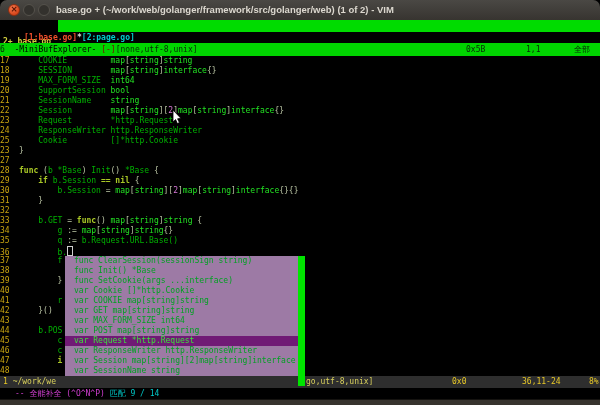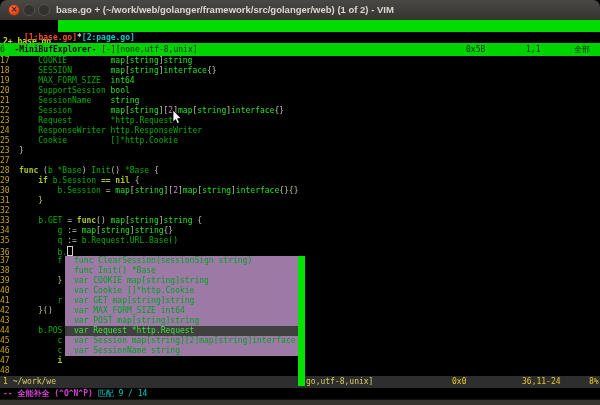--- a/index.html
+++ b/index.html
@@ -22,46 +22,46 @@
   .tab-fill{position:absolute;left:58px;top:0;right:0;height:12px;background:#00dc00;}
   .tab-label{position:absolute;left:0;top:16px;height:12px;line-height:12px;padding:0 3px;
              color:#d2cf3e;font-weight:bold;white-space:pre;}
   
   .bufline{position:absolute;top:32px;left:0;right:0;height:11px;line-height:11px;
            font-weight:bold;white-space:pre;}
   .buf1{color:#f2502c;padding-left:24px;} .bufstar{color:#d8d8d8;} .buf2{color:#00cdcd;}
   
   .mbe{position:absolute;top:43px;left:0;right:0;height:13px;line-height:13px;
        background:#00d400;color:#062a06;white-space:pre;}
-  .mbe .name{font-weight:bold;color:#000;}
+  .mbe .name{font-weight:normal;color:#000;}
   .mbe .flag{color:#7c0900;}
   .mbe .right{position:absolute;top:0;height:22px;line-height:13px;}
   
   .code{position:absolute;top:56px;left:0;right:0;}
   .row{height:10px;white-space:pre;}
   .ln{display:inline-block;width:15px;margin-right:4px;color:#c9a511;}
   .c-id{color:#00b000;}
   .c-ty{color:#23e223;font-weight:normal;}
   .c-kw{color:#aac926;font-weight:bold;}
   .c-pn{color:#bcc7a6;}
   .c-nu{color:#d678d6;}
   .vcursor{display:inline-block;width:4px;height:8px;border:1px solid #cfcfcf;vertical-align:-1px;}
   
   .popup{position:absolute;left:65px;top:256px;width:233px;background:#9d7aa5;z-index:6;}
   .pu-item{height:10px;line-height:10px;padding-left:9px;color:#00a122;white-space:pre;overflow:hidden;}
-  .pu-item.sel{background:#404040;color:#3ce23c;}
+  .pu-item.sel{background:#701a75;color:#3ce23c;}
   .pu-sb{position:absolute;left:298px;top:256px;width:7px;height:130px;background:#00e400;z-index:7;}
   
   .status{position:absolute;top:376px;left:0;right:0;height:12px;line-height:12px;
           background:#2e2e2e;color:#d9d05c;overflow:hidden;z-index:2;}
   .status span{position:absolute;top:0;white-space:pre;}
   .st-num{color:#e9c927;}
   
   .cmd{position:absolute;top:388px;left:0;right:0;height:11px;line-height:11px;background:#000;white-space:pre;}
-  .cmd .mode{color:#d23fd2;font-weight:bold;margin-left:3px;}
+  .cmd .mode{color:#d23fd2;font-weight:normal;margin-left:15px;}
   .cmd .match{color:#00c8c8;text-align:center;}
   
   .winborder{position:absolute;top:399px;left:0;right:0;height:6px;background:#37332e;border-top:1px solid #151310;}
   .mouse{position:absolute;left:172px;top:110px;z-index:9;}
 </style>
 </head>
 <body>
 
 <div class="screen">
 
@@ -116,26 +116,28 @@
       <div class="row"><span class="ln">44</span><span class="c-id">    b.POS</span></div>
       <div class="row"><span class="ln">45</span><span class="c-id">        c</span></div>
       <div class="row"><span class="ln">46</span><span class="c-id">        c</span></div>
       <div class="row"><span class="ln">47</span><span class="c-id">        </span><span class="c-kw">i</span></div>
       <div class="row"><span class="ln">48</span></div>
     </div>
 
   <div class="popup" id="popup">
       <div class="pu-item">func ClearSession(sessionSign string)</div>
       <div class="pu-item">func Init() *Base</div>
+      <div class="pu-item">func SetCookie(args ...interface)</div>
+      <div class="pu-item">var Cookie []*http.Cookie</div>
       <div class="pu-item">var COOKIE map[string]string</div>
-      <div class="pu-item">var Cookie []*http.Cookie</div>
       <div class="pu-item">var GET map[string]string</div>
       <div class="pu-item">var MAX_FORM_SIZE int64</div>
       <div class="pu-item">var POST map[string]string</div>
       <div class="pu-item sel">var Request *http.Request</div>
+      <div class="pu-item">var ResponseWriter http.ResponseWriter</div>
       <div class="pu-item">var Session map[string][2]map[string]interface</div>
       <div class="pu-item">var SessionName string</div>
     </div>
   <div class="pu-sb"></div>
 
   <div class="mouse">
     <svg width="12" height="16" viewBox="0 0 12 16">
       <polygon points="1,0 1,12 3.6,9.6 5.4,13.6 7.4,12.6 5.6,8.8 9,8.4" fill="#ffffff" stroke="#000000" stroke-width="0.8"></polygon>
     </svg>
   </div>

